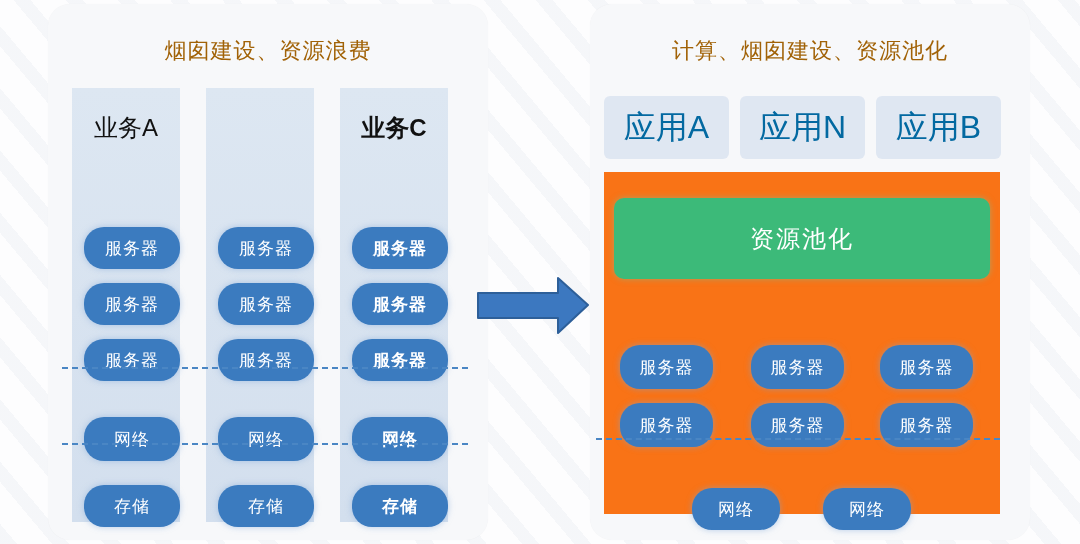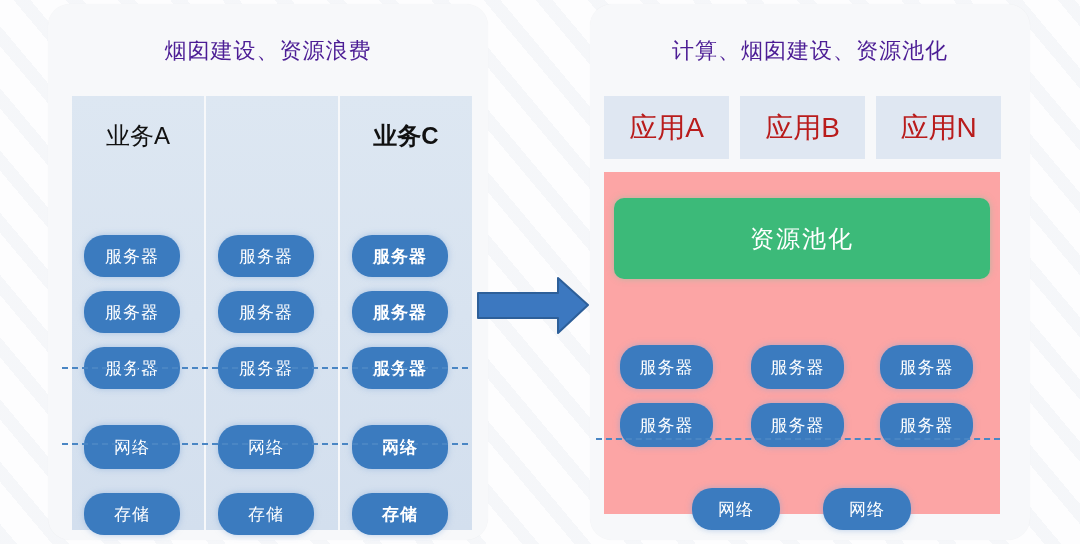--- a/index.html
+++ b/index.html
@@ -18,25 +18,25 @@
   }
   .card{
     position:absolute;top:4px;height:536px;width:440px;
     background:#f7f8fa;border-radius:22px;
     box-shadow:0 0 1px rgba(0,0,0,0.06);
   }
   .card.left{left:48px;}
   .card.right{left:590px;}
   .card-title{
     position:absolute;top:32px;left:0;width:100%;
-    text-align:center;font-size:22px;color:#4c1d95;letter-spacing:1px;
+    text-align:center;font-size:22px;color:#a16207;letter-spacing:1px;
   }
   
   .biz-col{
-    position:absolute;top:92px;width:132px;height:434px;
+    position:absolute;top:84px;width:108px;height:434px;
     background:linear-gradient(180deg,#dde7f2 0%,#d3dfee 100%);
   }
   .col-a{left:24px;}
   .col-b{left:158px;}
   .col-c{left:292px;font-weight:bold;}
   .col-header{
     position:absolute;top:24px;left:0;width:100%;
     text-align:center;font-size:24px;color:#111;
   }
   .btn{
@@ -58,25 +58,25 @@
   .dash-l2{top:439px;}
   
   .arrow-wrap{position:absolute;left:474px;top:272px;width:120px;height:66px;}
   
   .apps-row{
     position:absolute;top:92px;left:14px;display:flex;gap:11px;
   }
   .app-box{
     width:125px;height:63px;background:#dfe7f2;
     display:flex;align-items:center;justify-content:center;
-    font-size:28px;color:#b91c1c;
+    font-size:32px;color:#0369a1;border-radius:6px;
   }
   .pool-container{
     position:absolute;left:14px;top:168px;width:396px;height:342px;
-    background:#fca5a5;
+    background:#f97316;
   }
   .pool-green{
     position:absolute;left:10px;top:26px;width:376px;height:81px;
     background:#3cba79;border-radius:10px;
     display:flex;align-items:center;justify-content:center;
     color:#ffffff;font-size:24px;letter-spacing:2px;
     box-shadow:0 0 6px rgba(120,200,160,0.5);
   }
   .grid-btn{width:93px;height:44px;}
   .gc1{left:16px;} .gc2{left:147px;} .gc3{left:276px;}
@@ -127,22 +127,22 @@
     <svg width="120" height="66" viewBox="0 0 120 66">
       <polygon points="4,21 84,21 84,6 114,33 84,61 84,46 4,46" fill="#3c78c0" stroke="#2d5f99" stroke-width="2" stroke-linejoin="round"></polygon>
     </svg>
   </div>
 
   <div class="card right">
     <div class="card-title">计算、烟囱建设、资源池化</div>
 
     <div class="apps-row">
       <div class="app-box">应用A</div>
+      <div class="app-box">应用N</div>
       <div class="app-box">应用B</div>
-      <div class="app-box">应用N</div>
     </div>
 
     <div class="pool-container">
       <div class="pool-green">资源池化</div>
 
       <div class="btn grid-btn gr1 gc1">服务器</div>
       <div class="btn grid-btn gr1 gc2">服务器</div>
       <div class="btn grid-btn gr1 gc3">服务器</div>
       <div class="btn grid-btn gr2 gc1">服务器</div>
       <div class="btn grid-btn gr2 gc2">服务器</div>

